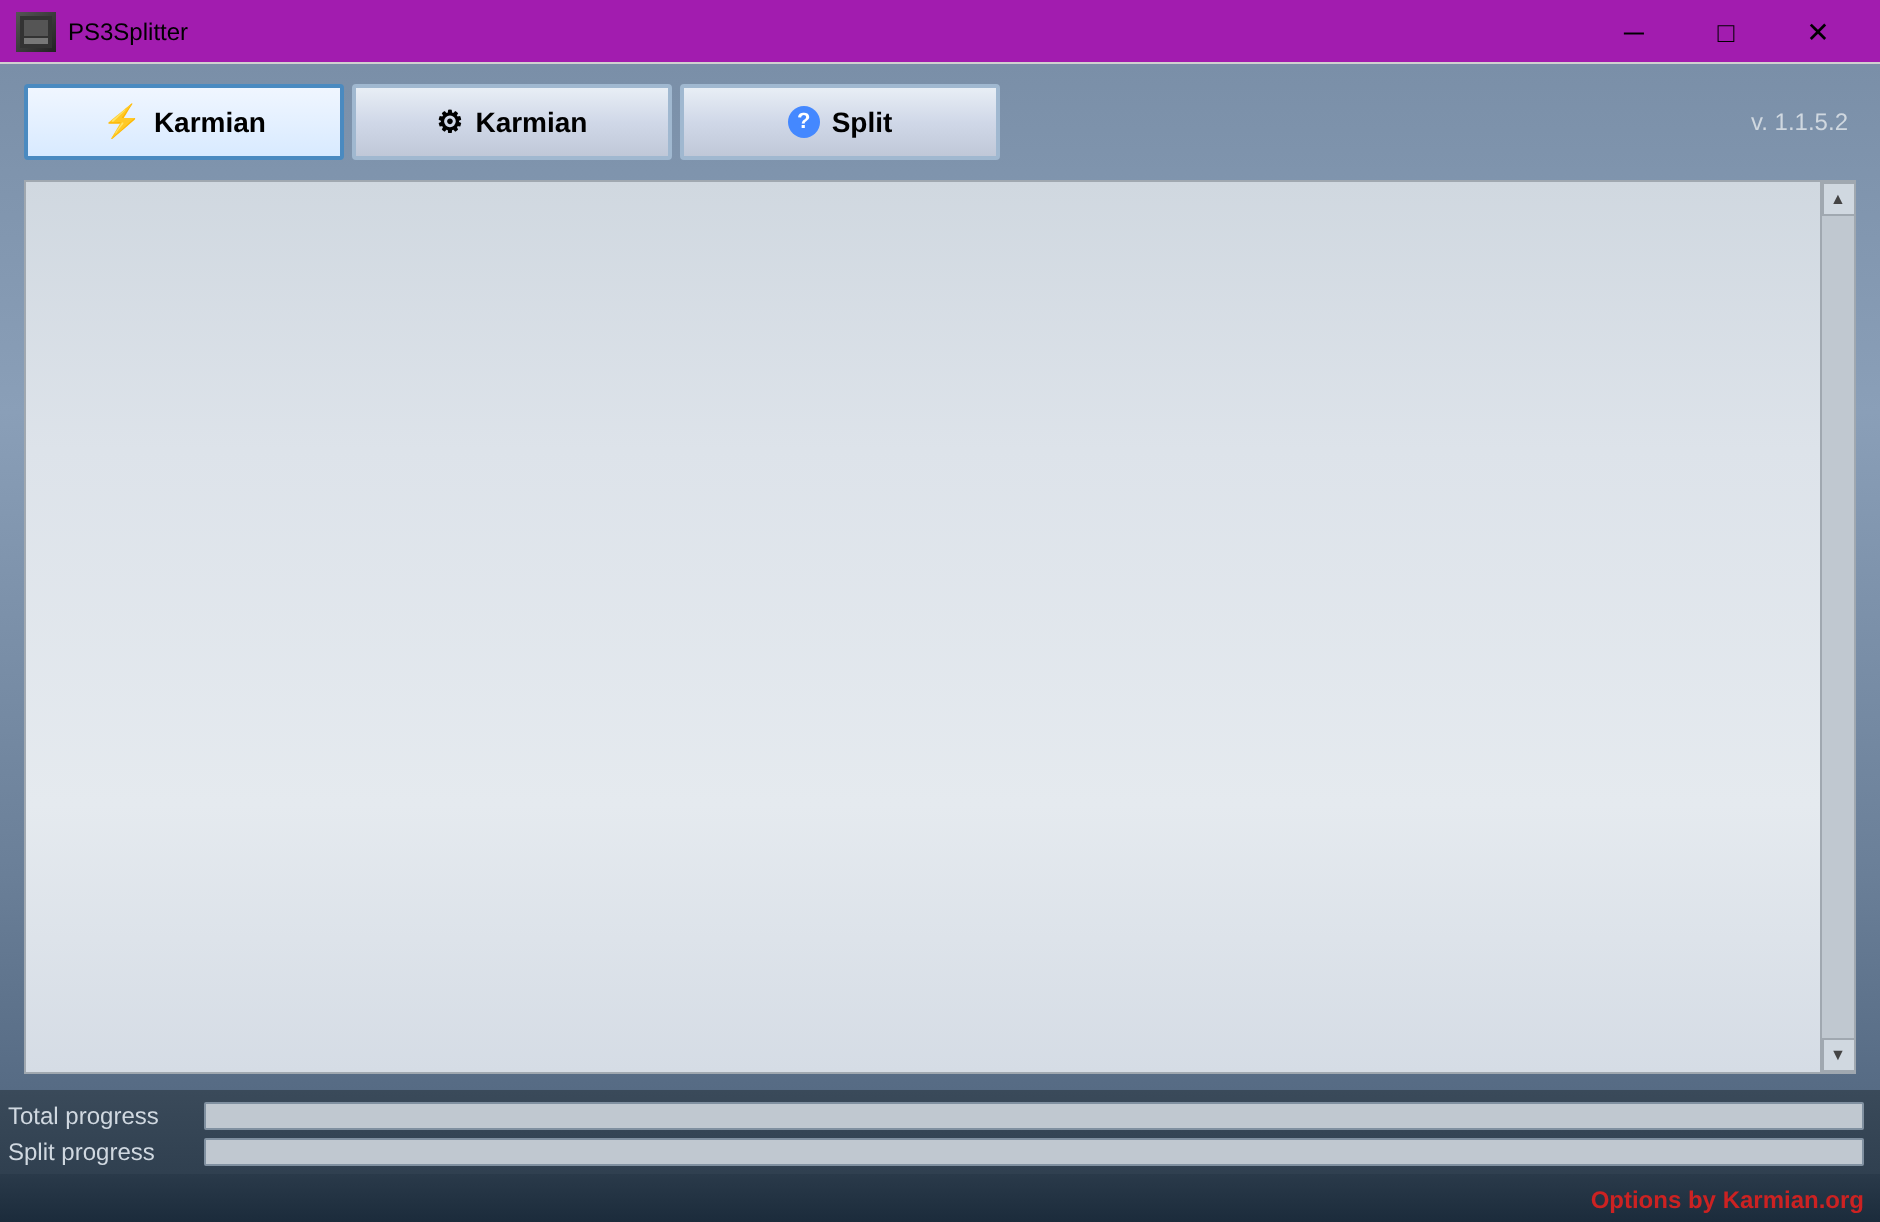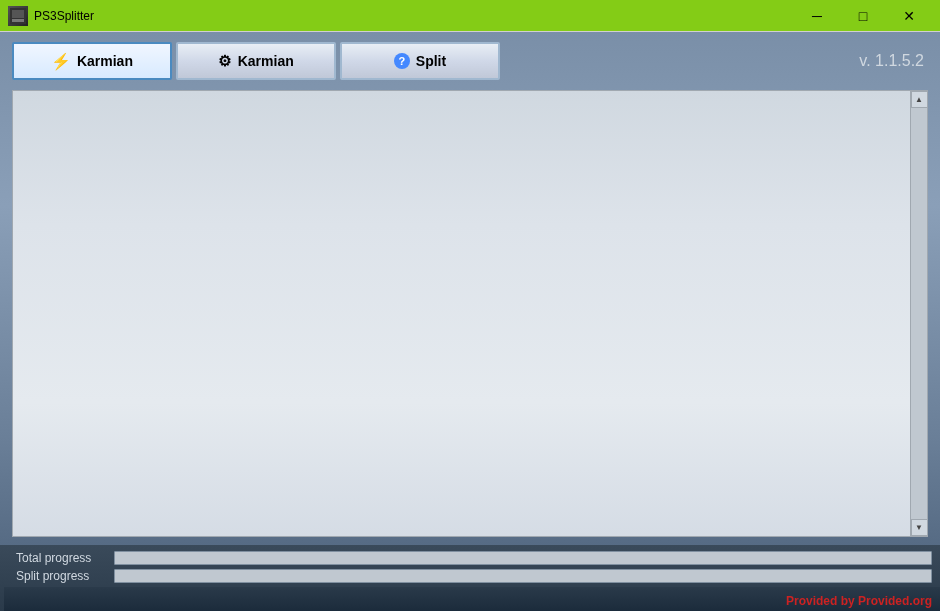--- a/index.html
+++ b/index.html
@@ -9,21 +9,21 @@
       height: 611px;
       background: #c0c0c0;
       font-family: 'Segoe UI', Tahoma, sans-serif;
       overflow: hidden;
       display: flex;
       flex-direction: column;
     }
 
     
     .title-bar {
-      background: #84cc16;
+      background: #a21caf;
       height: 32px;
       display: flex;
       align-items: center;
       padding: 0 8px;
       border-bottom: 1px solid #d0d0d0;
       flex-shrink: 0;
     }
 
     .title-bar-icon {
       width: 20px;
@@ -99,21 +99,21 @@
       border-color: #4a8ac0;
       background: linear-gradient(180deg, #f0f6ff 0%, #d8eaff 100%);
     }
 
     .toolbar-spacer {
       flex: 1;
     }
 
     .version-label {
       color: #d0d8e0;
-      font-size: 16px;
+      font-size: 12px;
       margin-right: 4px;
     }
 
     
     .log-area-wrapper {
       flex: 1;
       background: linear-gradient(180deg, #c8d0d8 0%, #d8dfe8 20%, #e0e5ea 80%, #c8d0d8 100%);
       border: 1px solid #a0a8b0;
       position: relative;
       margin-bottom: 8px;
@@ -160,21 +160,21 @@
     }
 
     .scrollbar-thumb-area {
       flex: 1;
       width: 100%;
     }
 
     
     .progress-section {
       background: linear-gradient(180deg, #3a4a5a 0%, #2a3a4a 100%);
-      padding: 6px 8px 8px 16px;
+      padding: 6px 8px 8px 4px;
       margin: 0 -12px -10px -12px;
     }
 
     .progress-row {
       display: flex;
       align-items: center;
       margin-bottom: 4px;
       gap: 8px;
     }
 
@@ -275,17 +275,17 @@
       </div>
     </div>
     <div class="progress-row">
       <span class="progress-label">Split progress</span>
       <div class="progress-bar-track">
         <div class="progress-bar-fill" style="width:0%"></div>
       </div>
     </div>
 
     <div class="footer-bar">
-      <span class="footer-text">Provided by Provided.org</span>
+      <span class="footer-text">Options by Karmian.org</span>
     </div>
   </div>
 
 </div>
 
 </body></html>

